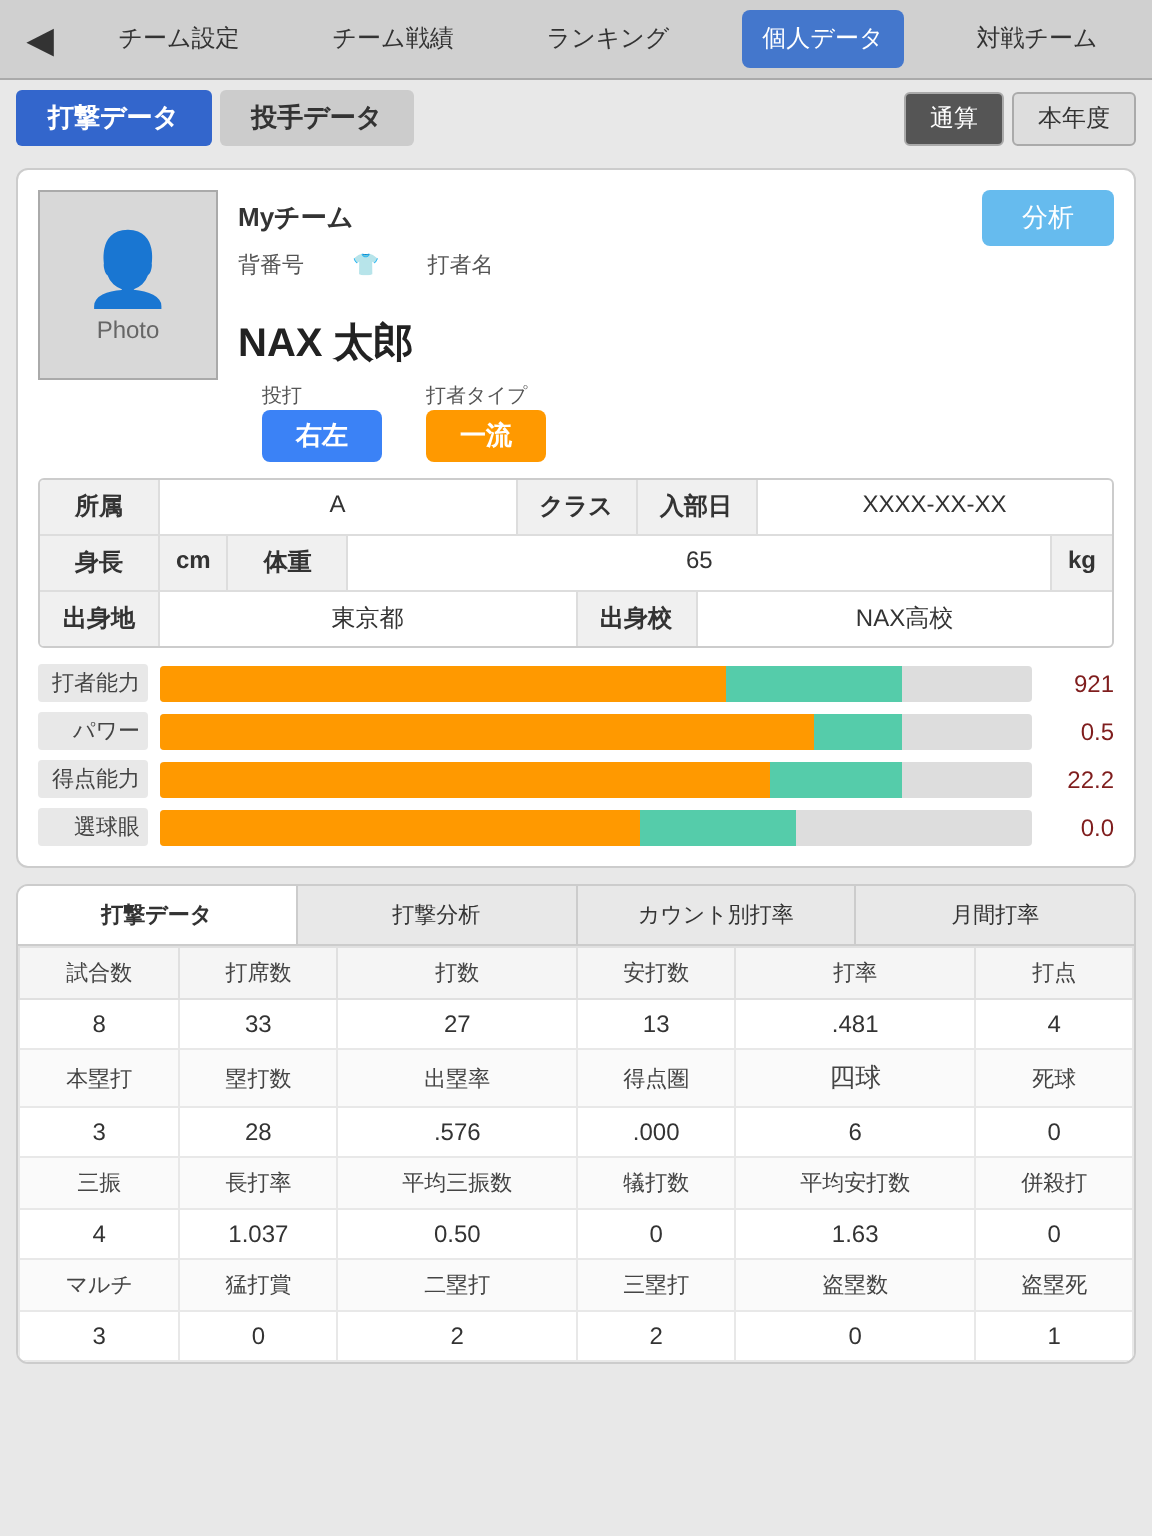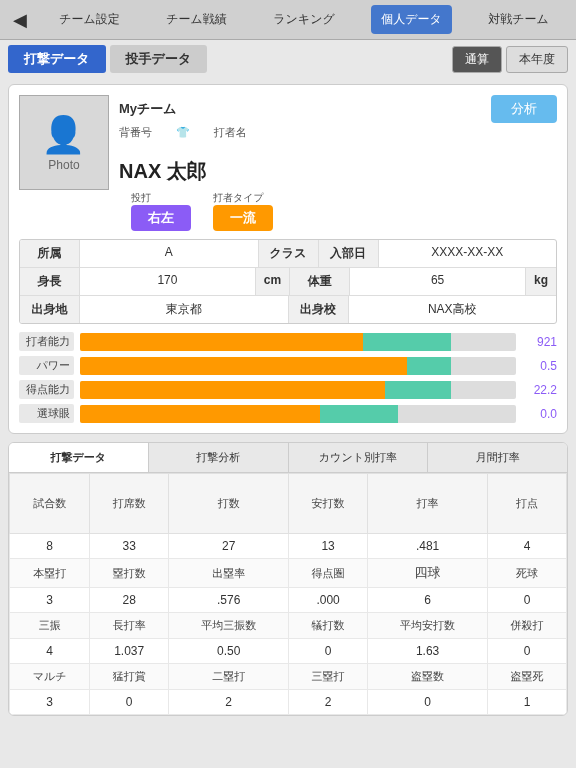--- a/index.html
+++ b/index.html
@@ -185,21 +185,21 @@
     }
     .attr-btn {
       padding: 4px 16px;
       border-radius: 4px;
       font-size: 13px;
       font-weight: bold;
       cursor: pointer;
       min-width: 60px;
       text-align: center;
     }
-    .attr-btn.blue { background: #8b5cf6; color: white; }
+    .attr-btn.blue { background: #3b82f6; color: white; }
     .attr-btn.orange { background: #ff9900; color: white; }
 
     
     .info-grid {
       border: 1px solid #ccc;
       border-radius: 3px;
       overflow: hidden;
       margin-bottom: 8px;
     }
     .info-row {
@@ -253,21 +253,21 @@
       overflow: hidden;
       display: flex;
     }
     .bar-segment {
       height: 100%;
     }
     .bar-orange { background: #ff9900; }
     .bar-teal { background: #55ccaa; }
     .stat-value {
       font-size: 12px;
-      color: #8b5cf6;
+      color: #7f1d1d;
       width: 35px;
       text-align: right;
     }
 
     
     .bottom-section {
       background: white;
       border-radius: 6px;
       border: 1px solid #ccc;
       overflow: hidden;
@@ -292,21 +292,21 @@
       font-weight: bold;
     }
 
     
     .data-table {
       width: 100%;
       border-collapse: collapse;
     }
     .data-table th {
       background: #f5f5f5;
-      padding: 22px 4px;
+      padding: 5px 4px;
       font-size: 11px;
       color: #444;
       text-align: center;
       border: 1px solid #e0e0e0;
       font-weight: normal;
     }
     .data-table td {
       padding: 5px 4px;
       font-size: 12px;
       text-align: center;
@@ -378,21 +378,20 @@
       <div class="info-row">
         <div class="info-cell label-cell">所属</div>
         <div class="info-cell value-cell">A</div>
         <div class="info-cell label-cell">クラス</div>
         <div class="info-cell label-cell">入部日</div>
         <div class="info-cell value-cell">XXXX-XX-XX</div>
       </div>
 
       <div class="info-row">
         <div class="info-cell label-cell">身長</div>
-        <div class="info-cell value-cell">170</div>
         <div class="info-cell label-cell" style="flex:0 0 30px;">cm</div>
         <div class="info-cell label-cell">体重</div>
         <div class="info-cell value-cell">65</div>
         <div class="info-cell label-cell" style="flex:0 0 25px;">kg</div>
       </div>
 
       <div class="info-row">
         <div class="info-cell label-cell">出身地</div>
         <div class="info-cell value-cell">東京都</div>
         <div class="info-cell label-cell">出身校</div>

